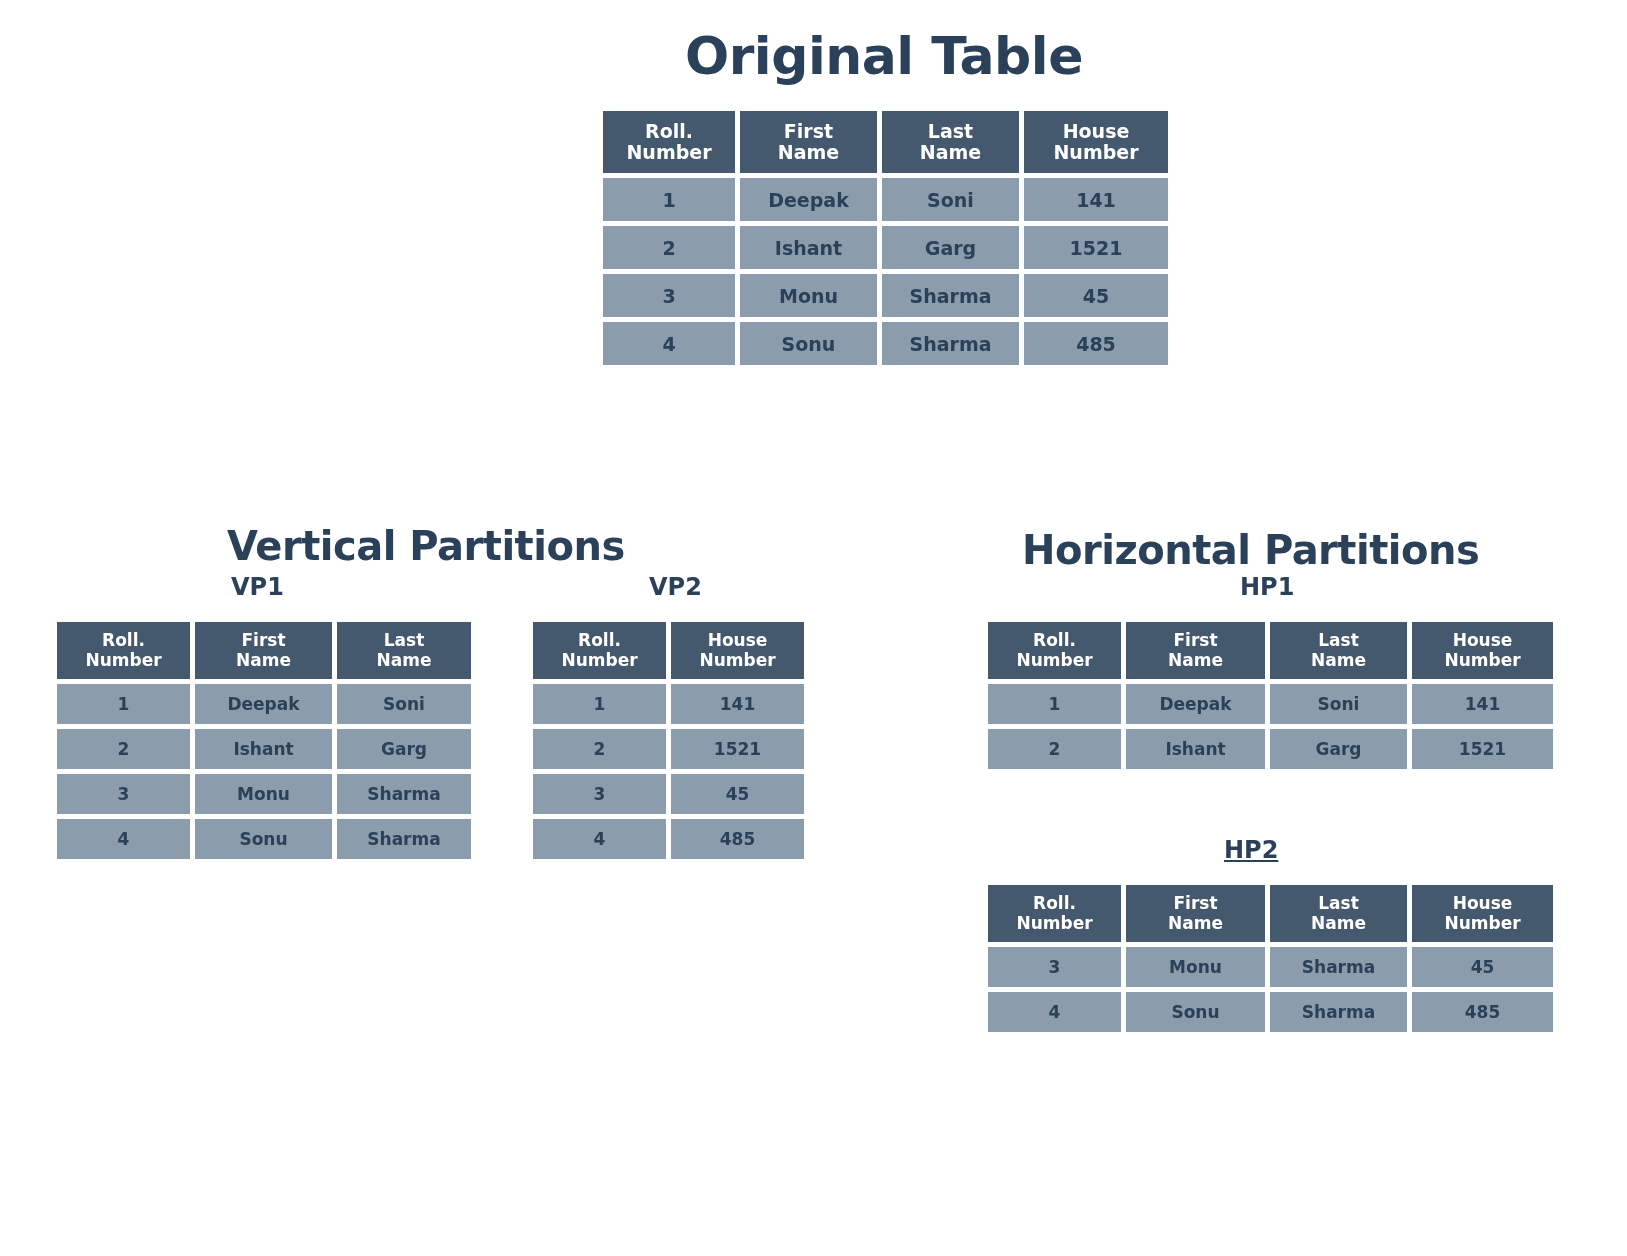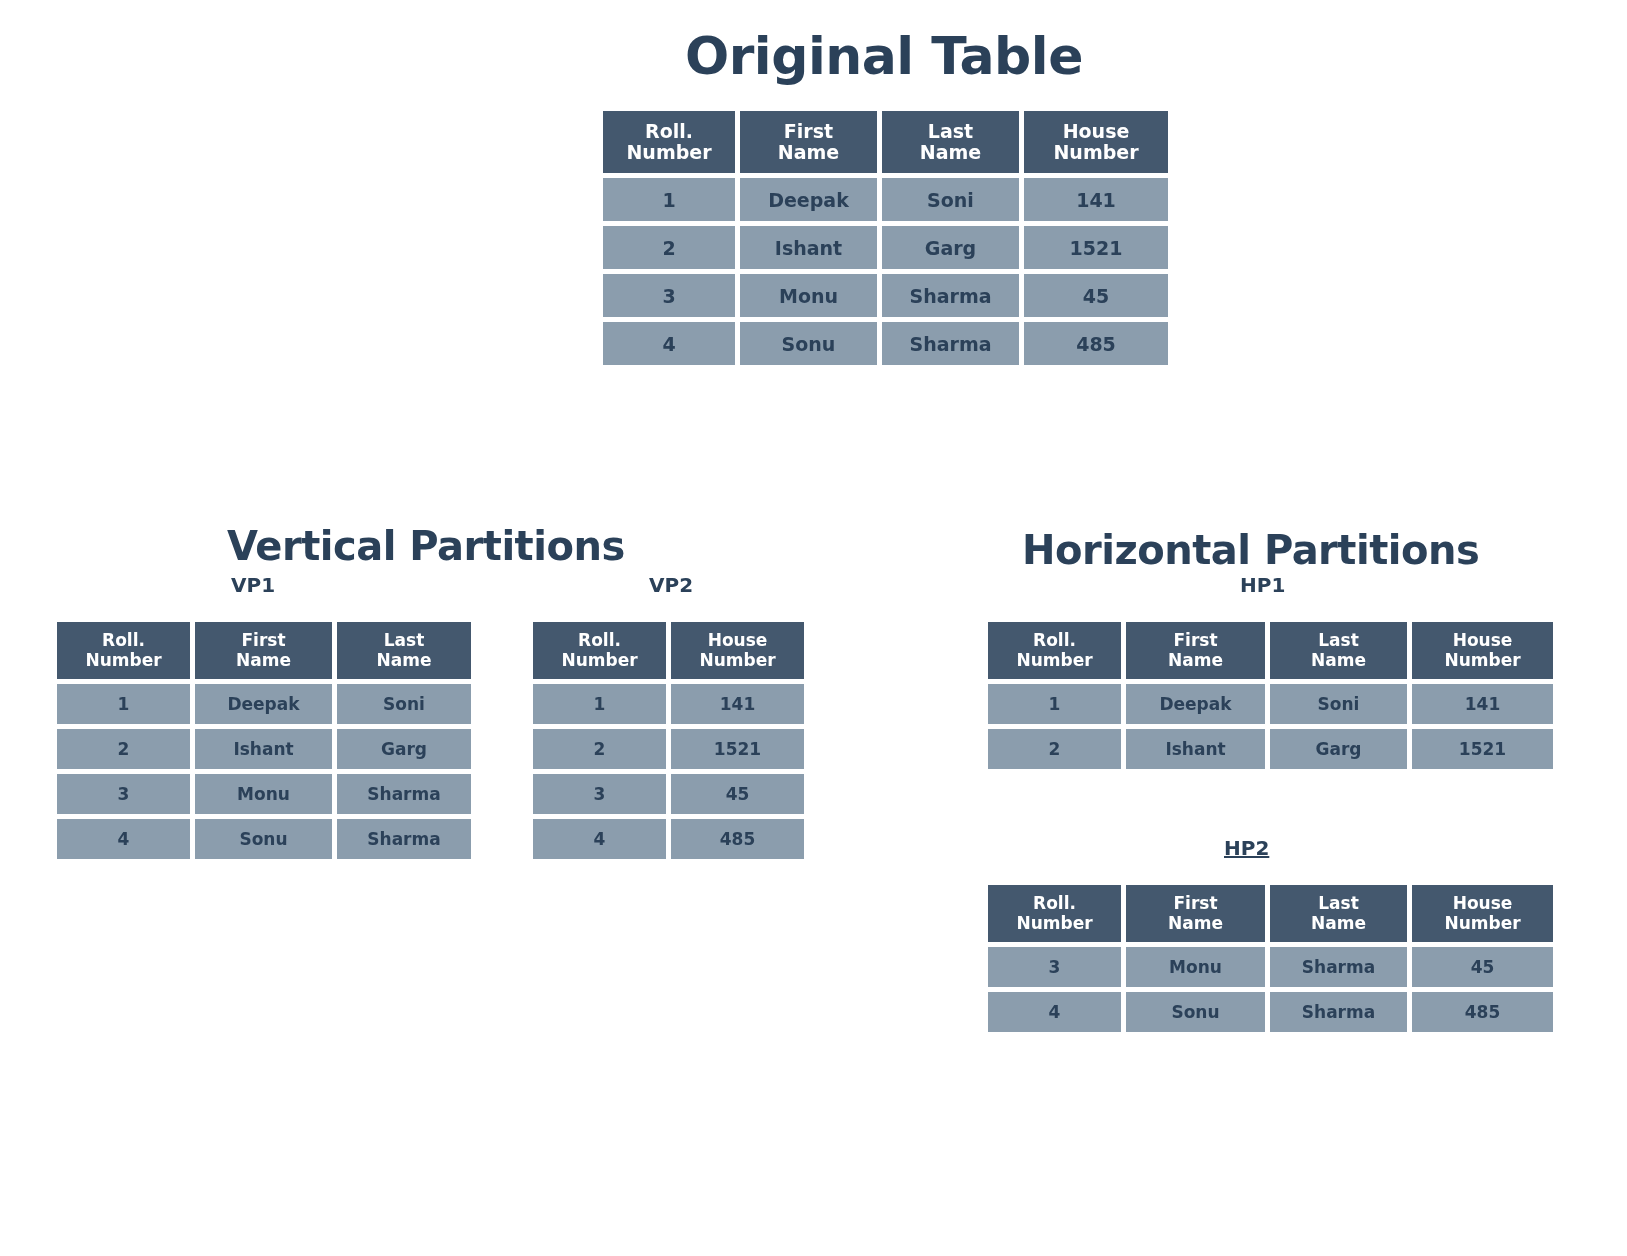--- a/index.html
+++ b/index.html
@@ -31,21 +31,21 @@
     font-weight: bold;
     font-size: 40px;
     letter-spacing: -0.5px;
     line-height: 1;
     white-space: nowrap;
   }
   .sub-title {
     position: absolute;
     color: #2b4159;
     font-weight: bold;
-    font-size: 20px;
+    font-size: 24px;
     line-height: 1;
     white-space: nowrap;
   }
 
   
   .tbl {
     position: absolute;
     border-collapse: separate;
     border-spacing: 5px 5px;
     table-layout: fixed;

